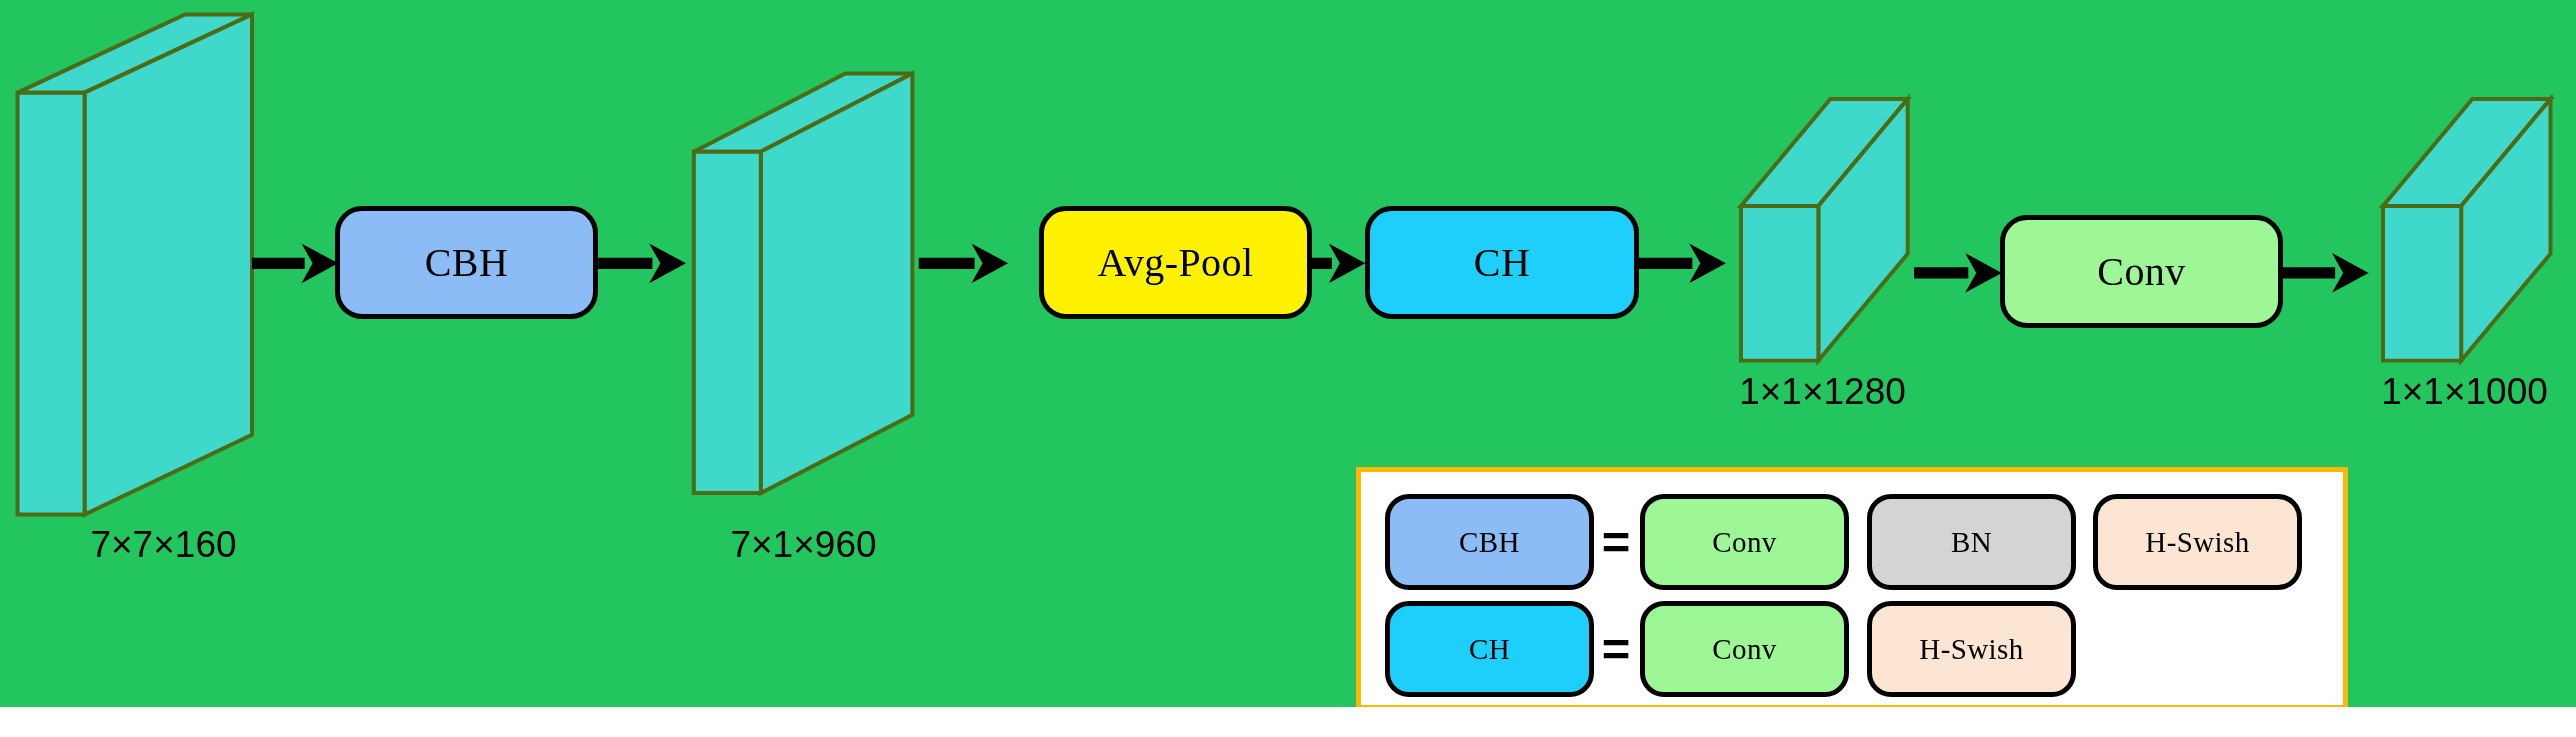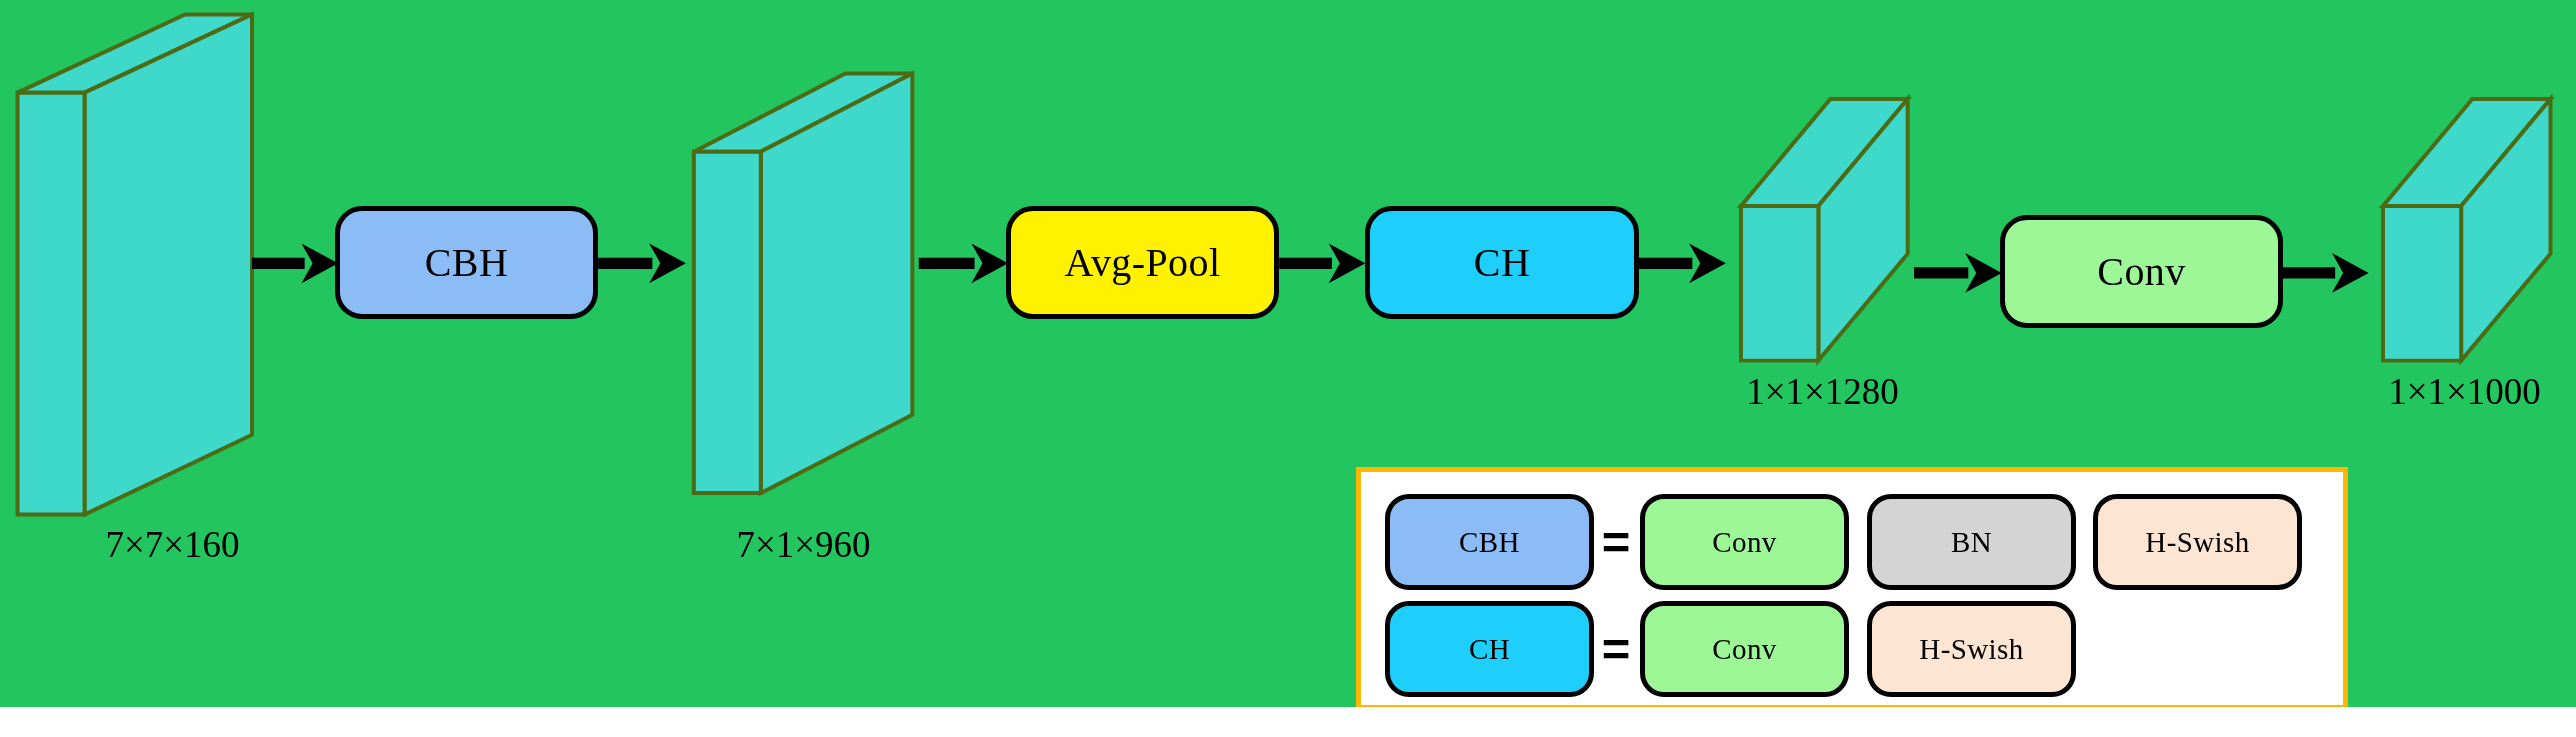--- a/index.html
+++ b/index.html
@@ -39,21 +39,21 @@
     color: #000000;
     line-height: 1;
     white-space: nowrap;
     letter-spacing: 0.4px;
   }
   .block.big  { font-size: 40px; }
 
   
   .dim-label {
     position: absolute;
-    font-family: Liberation Serif, serif;
+    font-family: Liberation Sans, sans-serif;
     font-size: 37px;
     color: #000000;
     white-space: nowrap;
     text-align: center;
     line-height: 1;
   }
 
   
   .legend-box {
     position: absolute;
@@ -151,33 +151,33 @@
     <g>
       <line x1="2862" y1="342" x2="2928" y2="342" stroke="#000000" stroke-width="14"></line>
       <polygon points="2924,317 2970,342 2924,367 2938,342" fill="#000000"></polygon>
     </g>
   </svg>
 
   <div class="block big" style="left:335px; top:206px; width:263px; height:113px; background:#8CBCF5;">
     <span>CBH</span>
   </div>
 
-  <div class="block big" style="left:1006px; top:206px; width:273px; height:113px; background:#FFF200;">
+  <div class="block big" style="left:1039px; top:206px; width:273px; height:113px; background:#FFF200;">
     <span>Avg-Pool</span>
   </div>
 
   <div class="block big" style="left:1365px; top:206px; width:274px; height:113px; background:#1FCFFB;">
     <span>CH</span>
   </div>
 
   <div class="block big" style="left:2000px; top:215px; width:283px; height:113px; background:#9DF797;">
     <span>Conv</span>
   </div>
 
-  <div class="dim-label" style="left:17px; top:526px; width:255px;padding-left:28px;">7×7×160</div>
+  <div class="dim-label" style="left:8px; top:526px; width:255px;padding-left:28px;">7×7×160</div>
 
   <div class="dim-label" style="left:676px; top:526px; width:255px;">7×1×960</div>
 
   <div class="dim-label" style="left:1679px; top:373px; width:287px;">1×1×1280</div>
 
   <div class="dim-label" style="left:2321px; top:373px; width:287px;">1×1×1000</div>
 
   <div class="legend-box" style="left:1356px; top:467px; width:992px; height:243px; border:5.6px solid #FFB703;">
 
     <div class="legend-block" style="left:24px; top:22px; width:209px; height:96px; background:#8CBCF5;">

